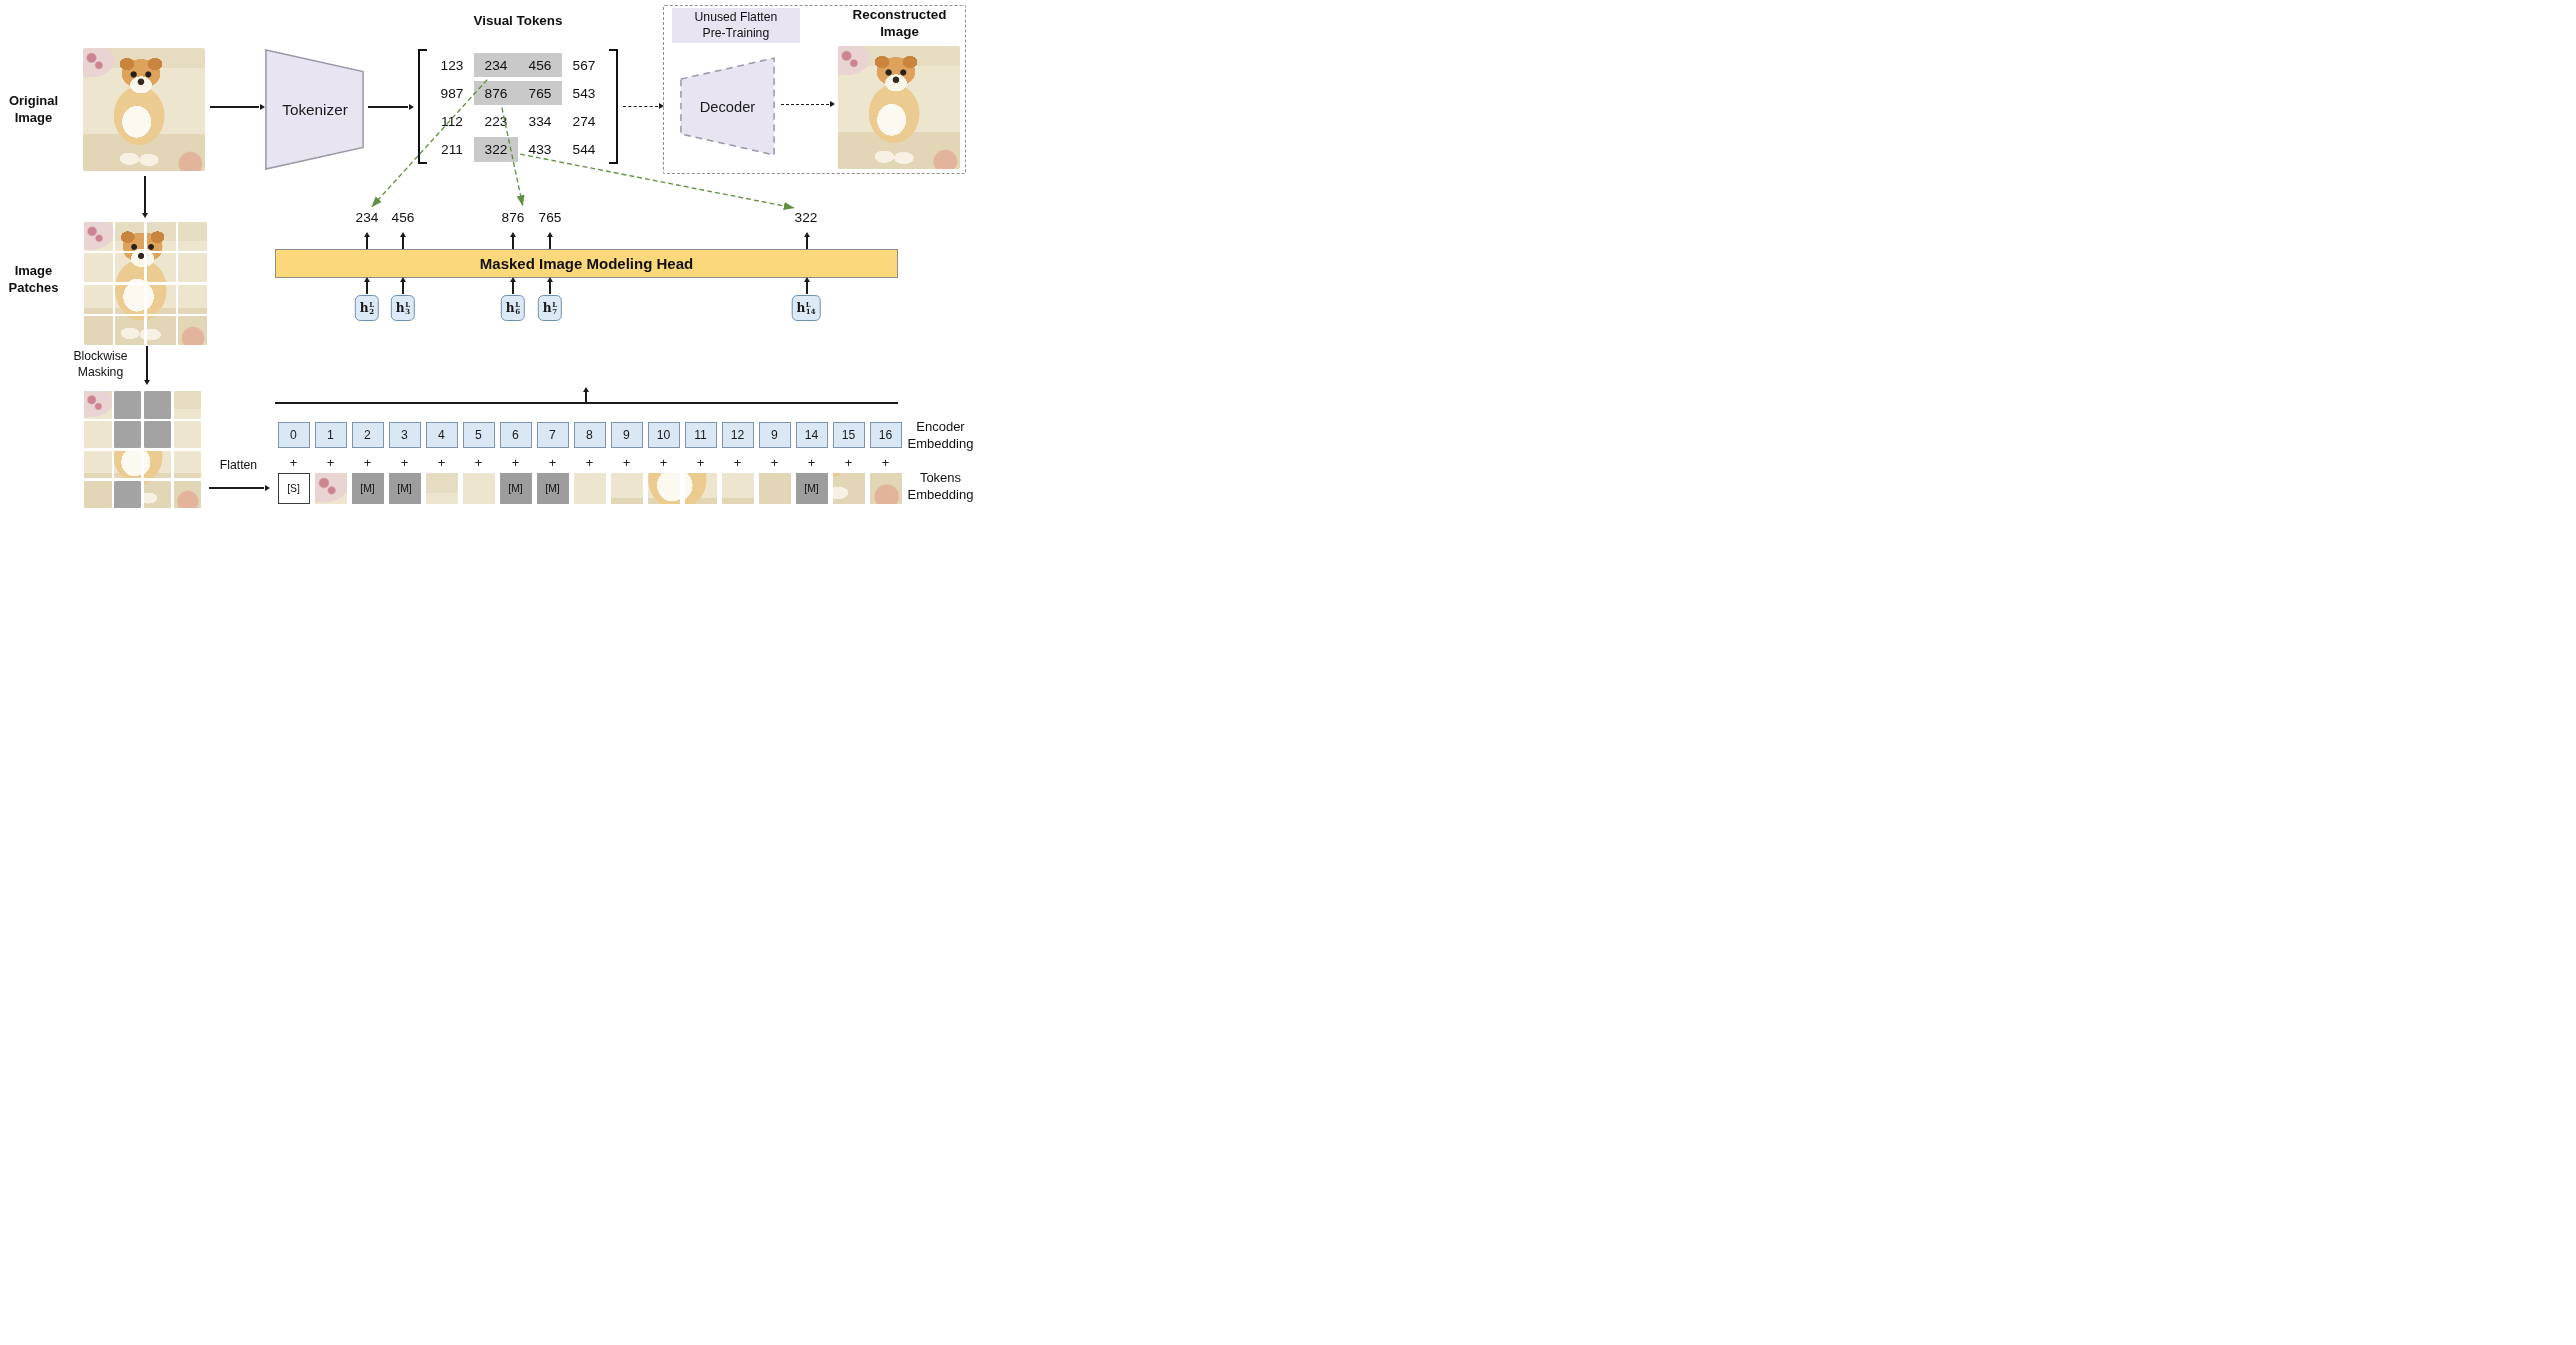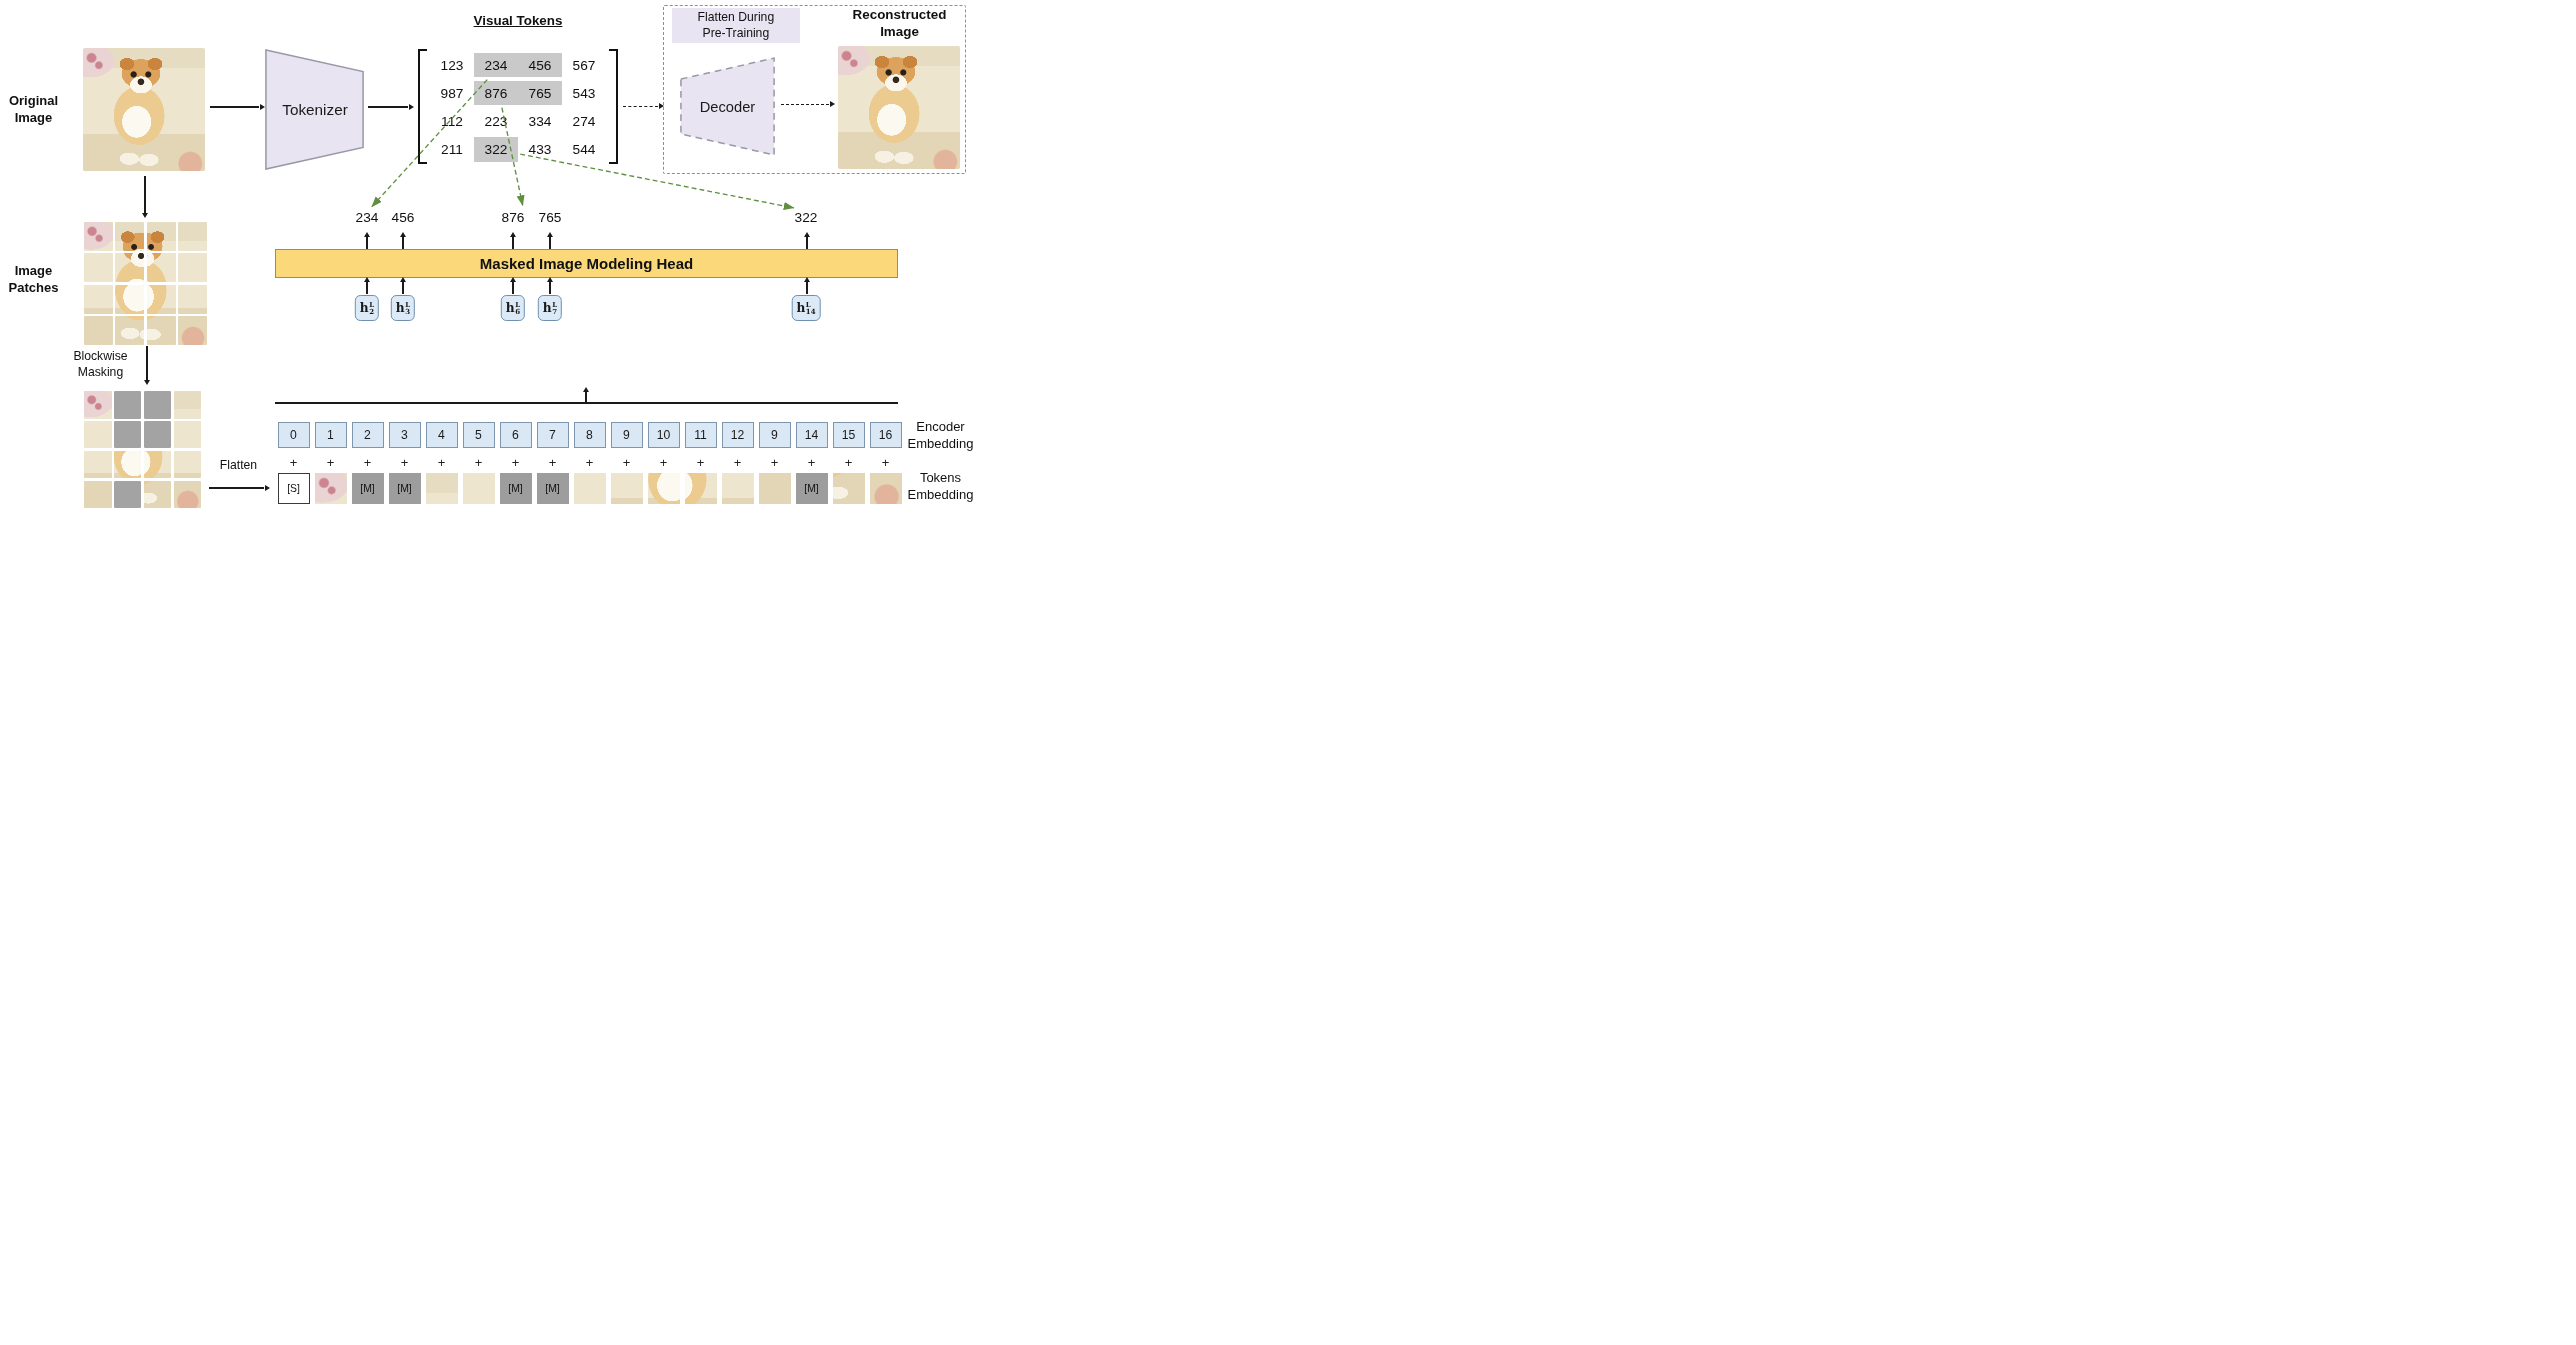--- a/index.html
+++ b/index.html
@@ -118,21 +118,21 @@
 
   <div class="trap" style="left:265px;top:49px;width:100px;height:121px;">
     <svg width="99" height="121" viewBox="0 0 162 198">
       <polygon points="1.5,1.5 160.5,37 160.5,161 1.5,196.5" fill="#e8e4f2" stroke="#9a98a6" stroke-width="2.5"></polygon>
     </svg>
     <div class="trap-label">Tokenizer</div>
   </div>
 
   <div class="arr-r" style="left:368px;top:106px;width:40px;"></div>
 
-  <div class="two-line bold" style="left:428px;top:12.2px;width:180px;font-size:13.4px;text-decoration:underline;">
+  <div class="two-line bold" style="left:428px;top:12.2px;width:180px;font-size:13.4px;">
     <div>Visual Tokens</div>
   </div>
   <div class="bracket left"></div>
   <div id="token-grid">
       <div class="tm-cell">123</div>
       <div class="tm-cell hl">234</div>
       <div class="tm-cell hl">456</div>
       <div class="tm-cell">567</div>
       <div class="tm-cell">987</div>
       <div class="tm-cell hl">876</div>
@@ -146,21 +146,21 @@
       <div class="tm-cell hl">322</div>
       <div class="tm-cell">433</div>
       <div class="tm-cell">544</div>
     </div>
   <div class="bracket right"></div>
 
   <div class="arr-r dashed" style="left:623px;top:106px;width:35px;"></div>
 
   <div id="unused-box"></div>
   <div id="unused-label" class="two-line" style="position:absolute;">
-    <div>Flatten During</div>
+    <div>Unused Flatten</div>
     <div>Pre-Training</div>
   </div>
 
   <div class="trap" style="left:680px;top:57px;width:95px;height:99px;">
     <svg width="95" height="99" viewBox="0 0 156 162">
       <polygon points="1.5,36 154.5,1.5 154.5,160.5 1.5,126" fill="#e8e4f2" stroke="#9a98a6" stroke-width="2.5" stroke-dasharray="11 8"></polygon>
     </svg>
     <div class="trap-label" style="font-size:14.7px;">Decoder</div>
   </div>
 

